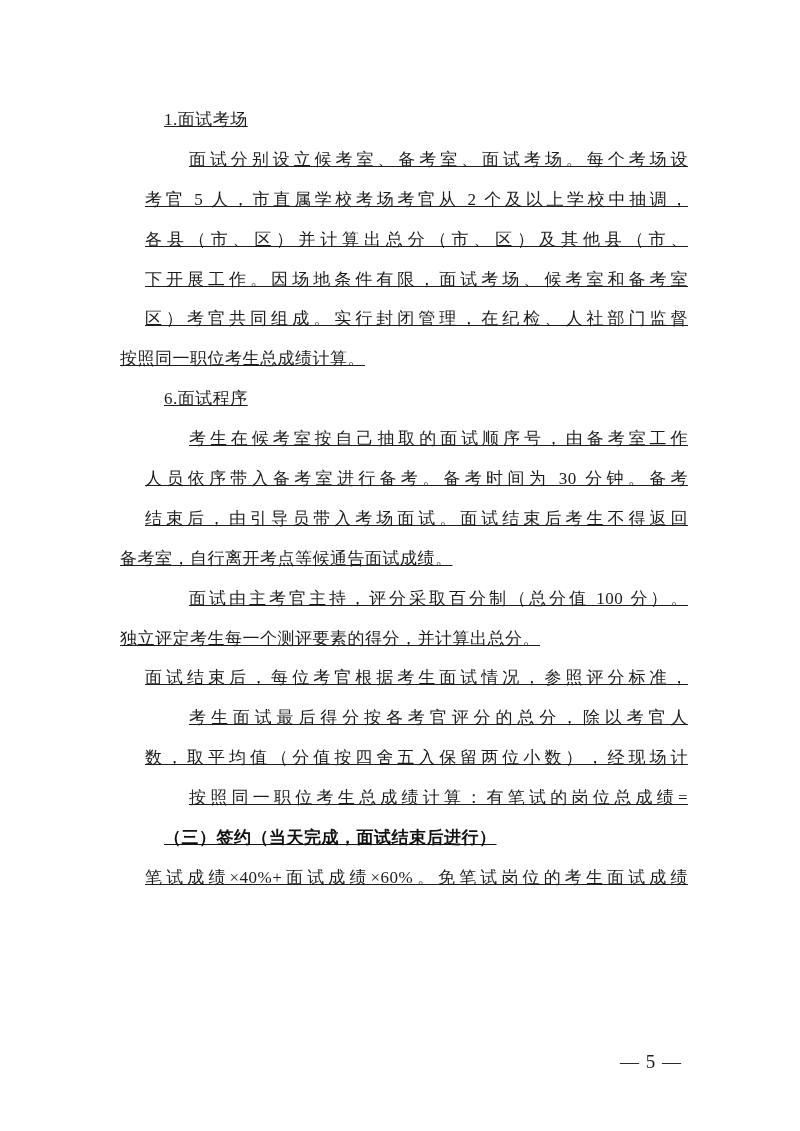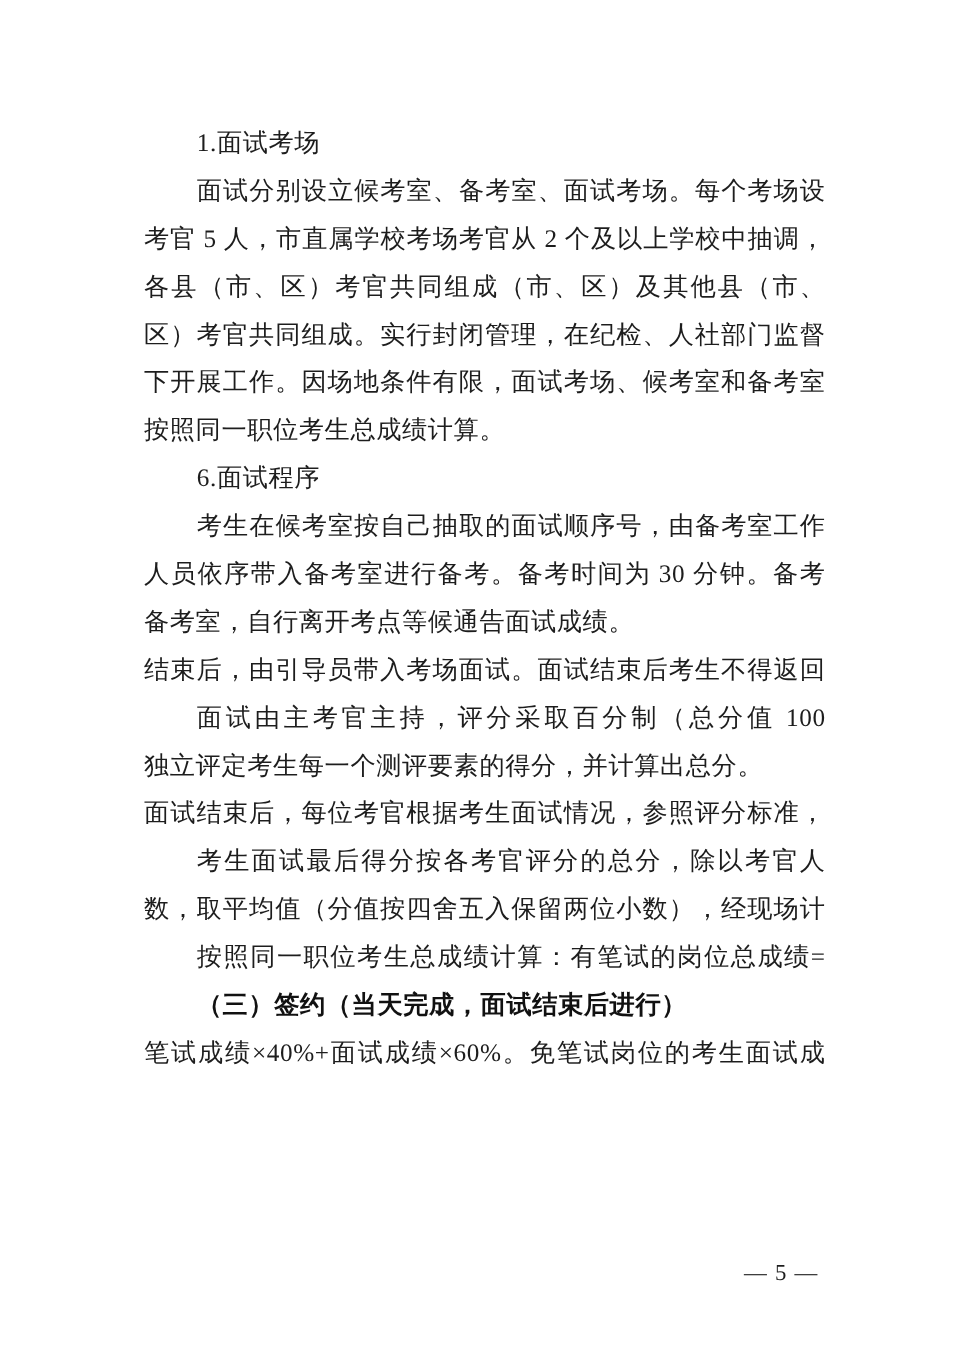--- a/index.html
+++ b/index.html
@@ -18,30 +18,32 @@
   }
   .content {
     position: absolute;
     left: 120px;
     top: 100px;
     width: 568px;
   }
   .line {
     height: 39.9px;
     line-height: 39.9px;
-    font-size: 21px;
+    font-size: 17px;
     letter-spacing: 0.5px;
     white-space: nowrap;
     overflow: hidden;
     color: #1d1d1d;
+    text-decoration: underline;
   }
   .line.fill {
     white-space: normal;
     text-align: justify;
     text-align-last: justify;
+    margin-left: 25px;
     -moz-text-align-last: justify;
   }
   .line.indent {
     padding-left: 44px;
   }
   .line.bold {
     font-weight: 700;
     color: #111111;
   }
   .footer {
@@ -56,29 +58,29 @@
   }
 </style>
 </head>
 <body>
 
 <div class="page">
   <div class="content">
       <div class="line indent">1.面试考场</div>
       <div class="line indent fill">面试分别设立候考室、备考室、面试考场。每个考场设</div>
       <div class="line fill">考官 5 人，市直属学校考场考官从 2 个及以上学校中抽调，</div>
-      <div class="line fill">各县（市、区）考官共同组成（市、区）及其他县（市、</div>
+      <div class="line fill">各县（市、区）并计算出总分（市、区）及其他县（市、</div>
+      <div class="line fill">下开展工作。因场地条件有限，面试考场、候考室和备考室</div>
       <div class="line fill">区）考官共同组成。实行封闭管理，在纪检、人社部门监督</div>
-      <div class="line fill">下开展工作。因场地条件有限，面试考场、候考室和备考室</div>
       <div class="line">按照同一职位考生总成绩计算。</div>
       <div class="line indent">6.面试程序</div>
       <div class="line indent fill">考生在候考室按自己抽取的面试顺序号，由备考室工作</div>
       <div class="line fill">人员依序带入备考室进行备考。备考时间为 30 分钟。备考</div>
+      <div class="line fill">结束后，由引导员带入考场面试。面试结束后考生不得返回</div>
       <div class="line">备考室，自行离开考点等候通告面试成绩。</div>
-      <div class="line fill">结束后，由引导员带入考场面试。面试结束后考生不得返回</div>
       <div class="line indent fill">面试由主考官主持，评分采取百分制（总分值 100 分）。</div>
       <div class="line">独立评定考生每一个测评要素的得分，并计算出总分。</div>
       <div class="line fill">面试结束后，每位考官根据考生面试情况，参照评分标准，</div>
       <div class="line indent fill">考生面试最后得分按各考官评分的总分，除以考官人</div>
       <div class="line fill">数，取平均值（分值按四舍五入保留两位小数），经现场计</div>
       <div class="line indent fill">按照同一职位考生总成绩计算：有笔试的岗位总成绩=</div>
       <div class="line indent bold">（三）签约（当天完成，面试结束后进行）</div>
       <div class="line fill">笔试成绩×40%+面试成绩×60%。免笔试岗位的考生面试成绩</div>
     </div>
   <div class="footer">— 5 —</div>

